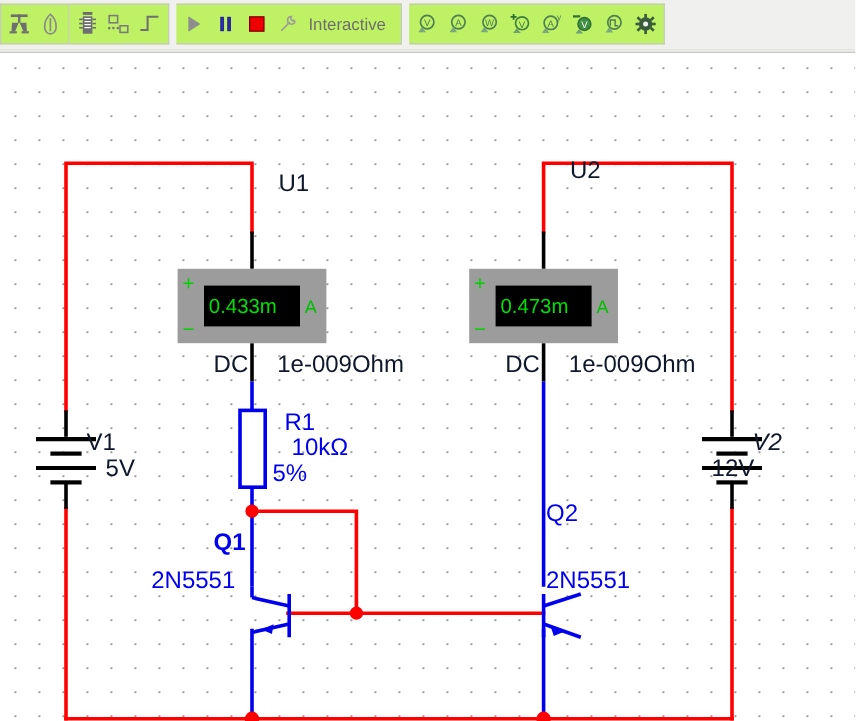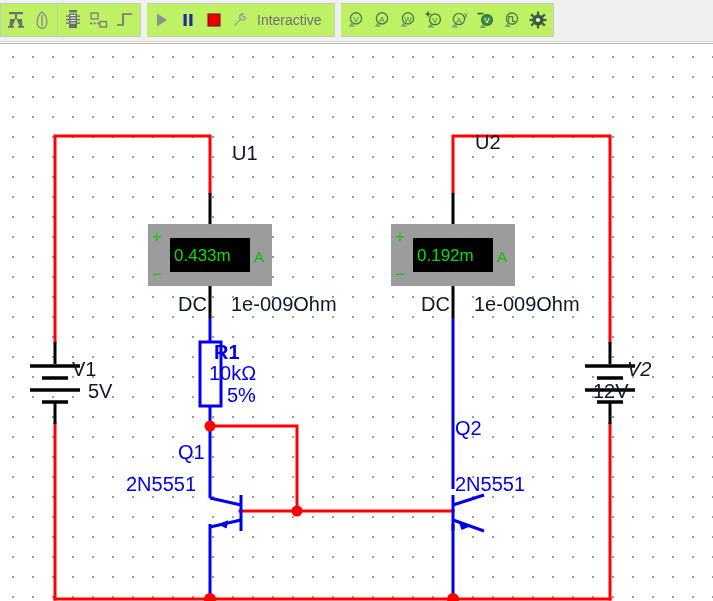--- a/index.html
+++ b/index.html
@@ -433,43 +433,43 @@
       <div class="meter-sign" style="left:4px; top:42px;">−</div>
       <div class="meter-screen" style="left:22px; top:14px; width:80px; height:34px;"></div>
       <div class="meter-value" style="left:26px; top:22px;">0.433m</div>
       <div class="meter-unit" style="left:106px; top:24px;">A</div>
     </div>
 
     <div class="meter" style="left:391px; top:178px; width:124px; height:62px;">
       <div class="meter-sign" style="left:4px; top:4px;">+</div>
       <div class="meter-sign" style="left:4px; top:42px;">−</div>
       <div class="meter-screen" style="left:22px; top:14px; width:80px; height:34px;"></div>
-      <div class="meter-value" style="left:26px; top:22px;">0.192m</div>
+      <div class="meter-value" style="left:26px; top:22px;">0.473m</div>
       <div class="meter-unit" style="left:106px; top:24px;">A</div>
     </div>
 
     <div class="lbl lbl-black" style="left:232px; top:97px;">U1</div>
     <div class="lbl lbl-black" style="left:475px; top:86px;">U2</div>
 
     <div class="lbl lbl-black" style="left:178px; top:248px;">DC</div>
     <div class="lbl lbl-black" style="left:231px; top:248px;">1e-009Ohm</div>
 
     <div class="lbl lbl-black" style="left:421px; top:248px;">DC</div>
     <div class="lbl lbl-black" style="left:474px; top:248px;">1e-009Ohm</div>
 
-    <div class="lbl lbl-blue" style="left:214px; top:296px;font-weight:bold;">R1</div>
-    <div class="lbl lbl-blue" style="left:209px; top:317px;">10kΩ</div>
+    <div class="lbl lbl-blue" style="left:237px; top:296px;">R1</div>
+    <div class="lbl lbl-blue" style="left:243px; top:317px;">10kΩ</div>
     <div class="lbl lbl-blue" style="left:227px; top:339px;">5%</div>
 
     <div class="lbl lbl-black" style="left:72px; top:313px;">V1</div>
     <div class="lbl lbl-black" style="left:88px; top:335px;">5V</div>
 
     <div class="lbl lbl-black" style="left:627px; top:313px;font-style:italic;">V2</div>
     <div class="lbl lbl-black" style="left:593px; top:335px;">12V</div>
 
-    <div class="lbl lbl-blue" style="left:178px; top:396px;">Q1</div>
+    <div class="lbl lbl-blue" style="left:178px; top:396px;font-weight:bold;">Q1</div>
     <div class="lbl lbl-blue" style="left:126px; top:428px;">2N5551</div>
 
     <div class="lbl lbl-blue" style="left:455px; top:372px;">Q2</div>
     <div class="lbl lbl-blue" style="left:455px; top:428px;">2N5551</div>
 
   </div>
 </div>
 
 </body></html>

